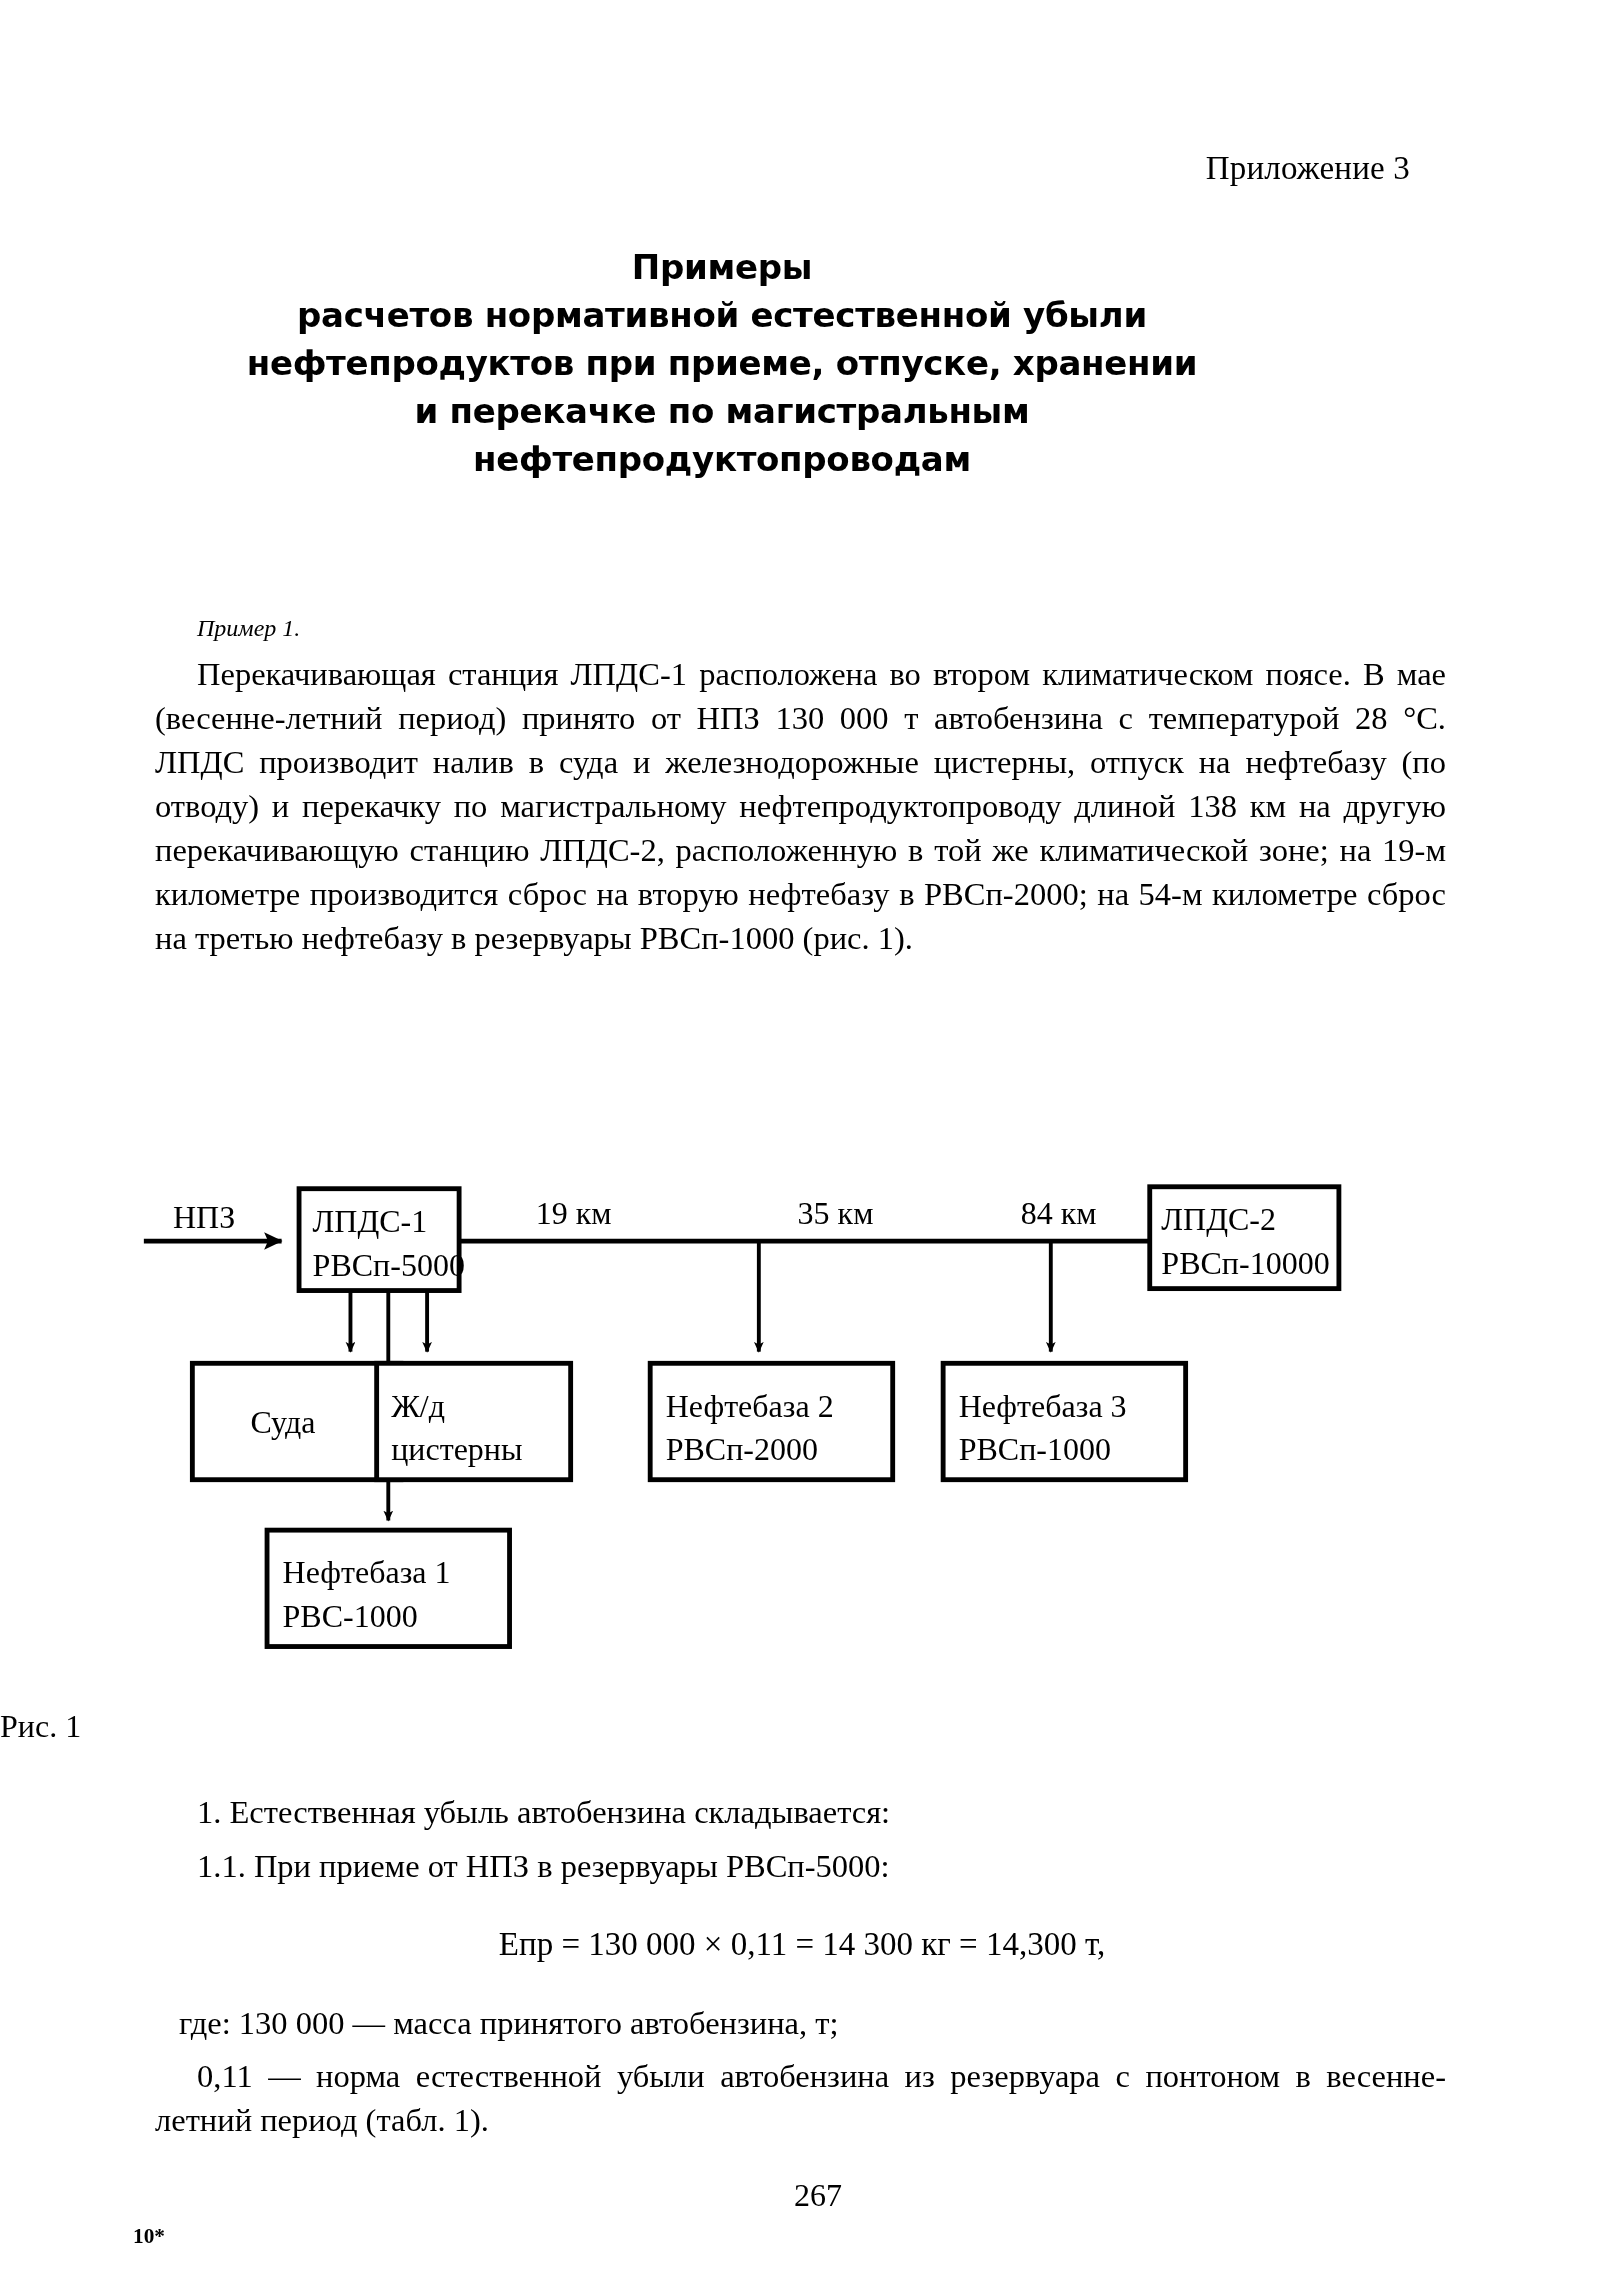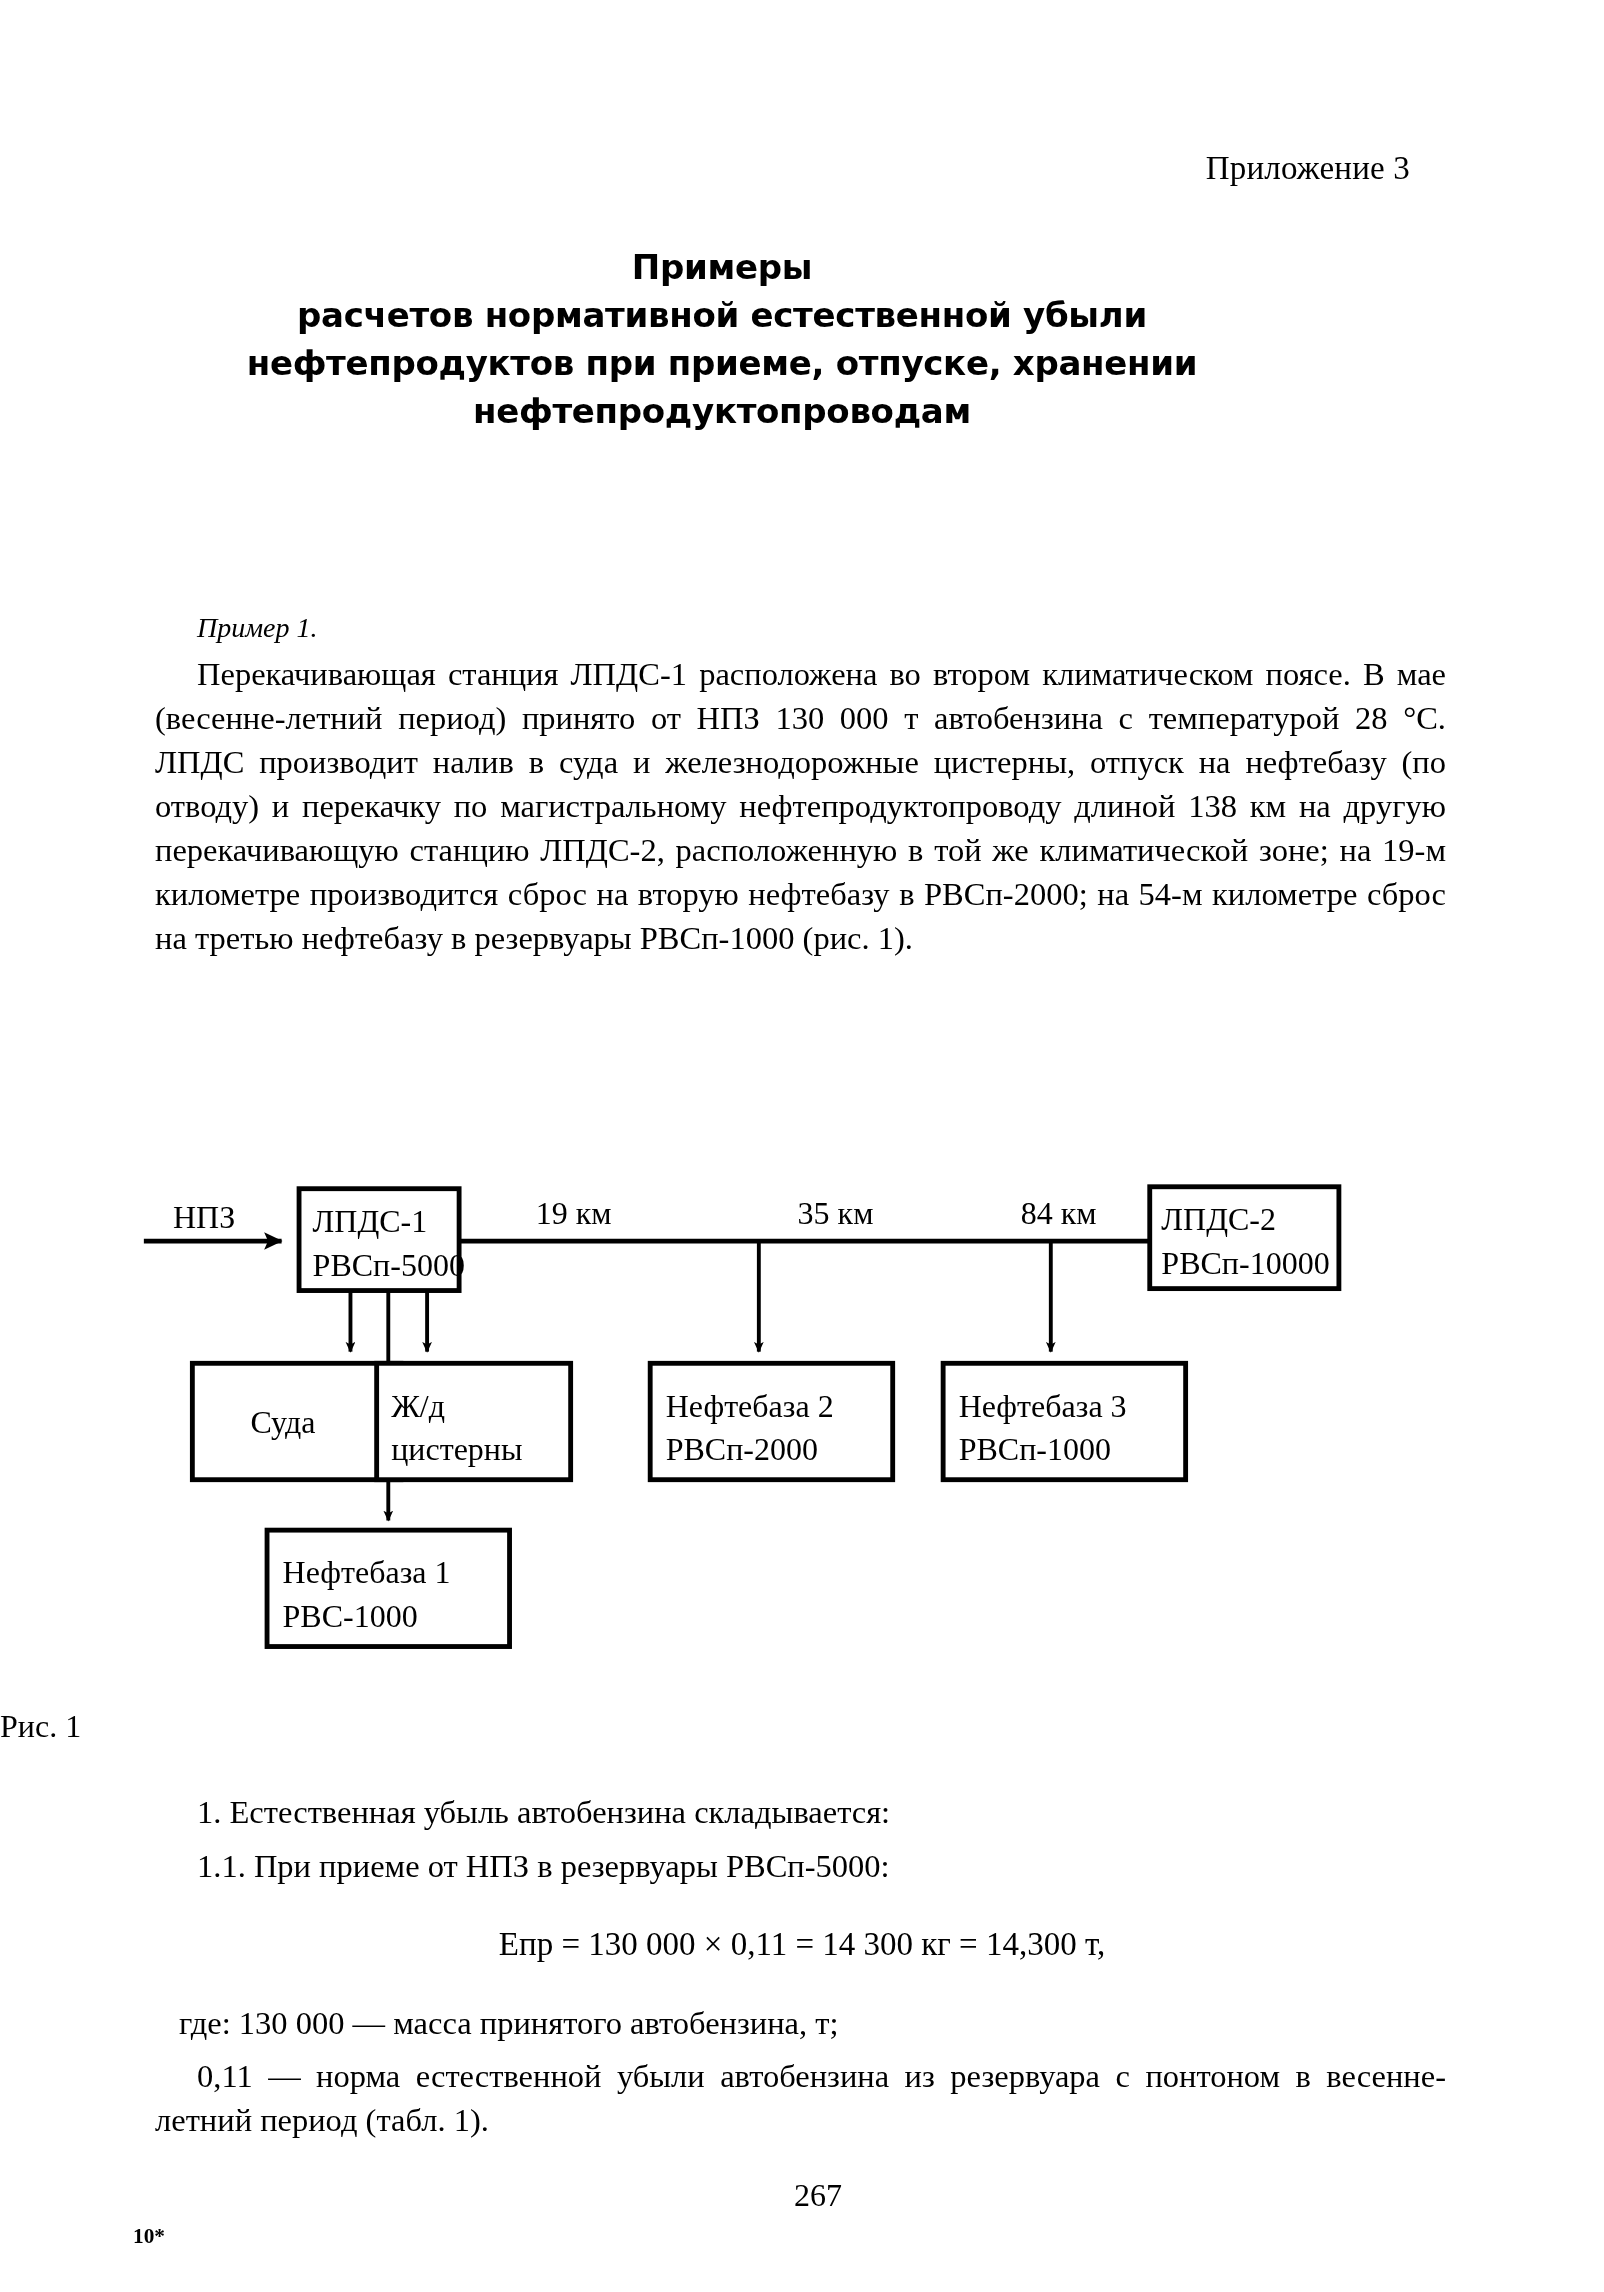--- a/index.html
+++ b/index.html
@@ -53,21 +53,21 @@
     position: absolute;
     left: 155px;
     width: 1291px;
     font-size: 32.5px;
     line-height: 44px;
   }
 
   #example-label {
     top: 606px;
     font-style: italic;
-    font-size: 28px;
+    font-size: 24px;
     padding-left: 42px;
   }
 
   #para-1 {
     top: 652px;
     text-align: justify;
     text-align-last: left;
   }
   #para-1 .ind { display: inline-block; width: 42px; }
 
@@ -141,20 +141,21 @@
 <body>
 
 <div class="page">
 
   <div class="appendix-line">Приложение 3</div>
 
   <div class="title-block">
     <div>Примеры</div>
     <div>расчетов нормативной естественной убыли</div>
     <div>нефтепродуктов при приеме, отпуске, хранении</div>
+    <div>и перекачке по магистральным</div>
     <div>нефтепродуктопроводам</div>
   </div>
 
   <div class="body-col" id="example-label">Пример 1.</div>
 
   <div class="body-col" id="para-1"><span class="ind"></span><span>Перекачивающая станция ЛПДС-1 расположена во втором климатическом поясе. В мае (весенне-летний период) принято от НПЗ 130 000 т автобензина с температурой 28 °С. ЛПДС производит налив в суда и железнодорожные цистерны, отпуск на нефтебазу (по отводу) и перекачку по магистральному нефтепродуктопроводу длиной 138 км на другую перекачивающую станцию ЛПДС-2, расположенную в той же климатической зоне; на 19-м километре производится сброс на вторую нефтебазу в РВСп-2000; на 54-м километре сброс на третью нефтебазу в резервуары РВСп-1000 (рис. 1).</span></div>
 
   <div class="figure">
     <svg width="1604" height="485" viewBox="0 0 1653 500" xmlns="http://www.w3.org/2000/svg">
       <defs>

